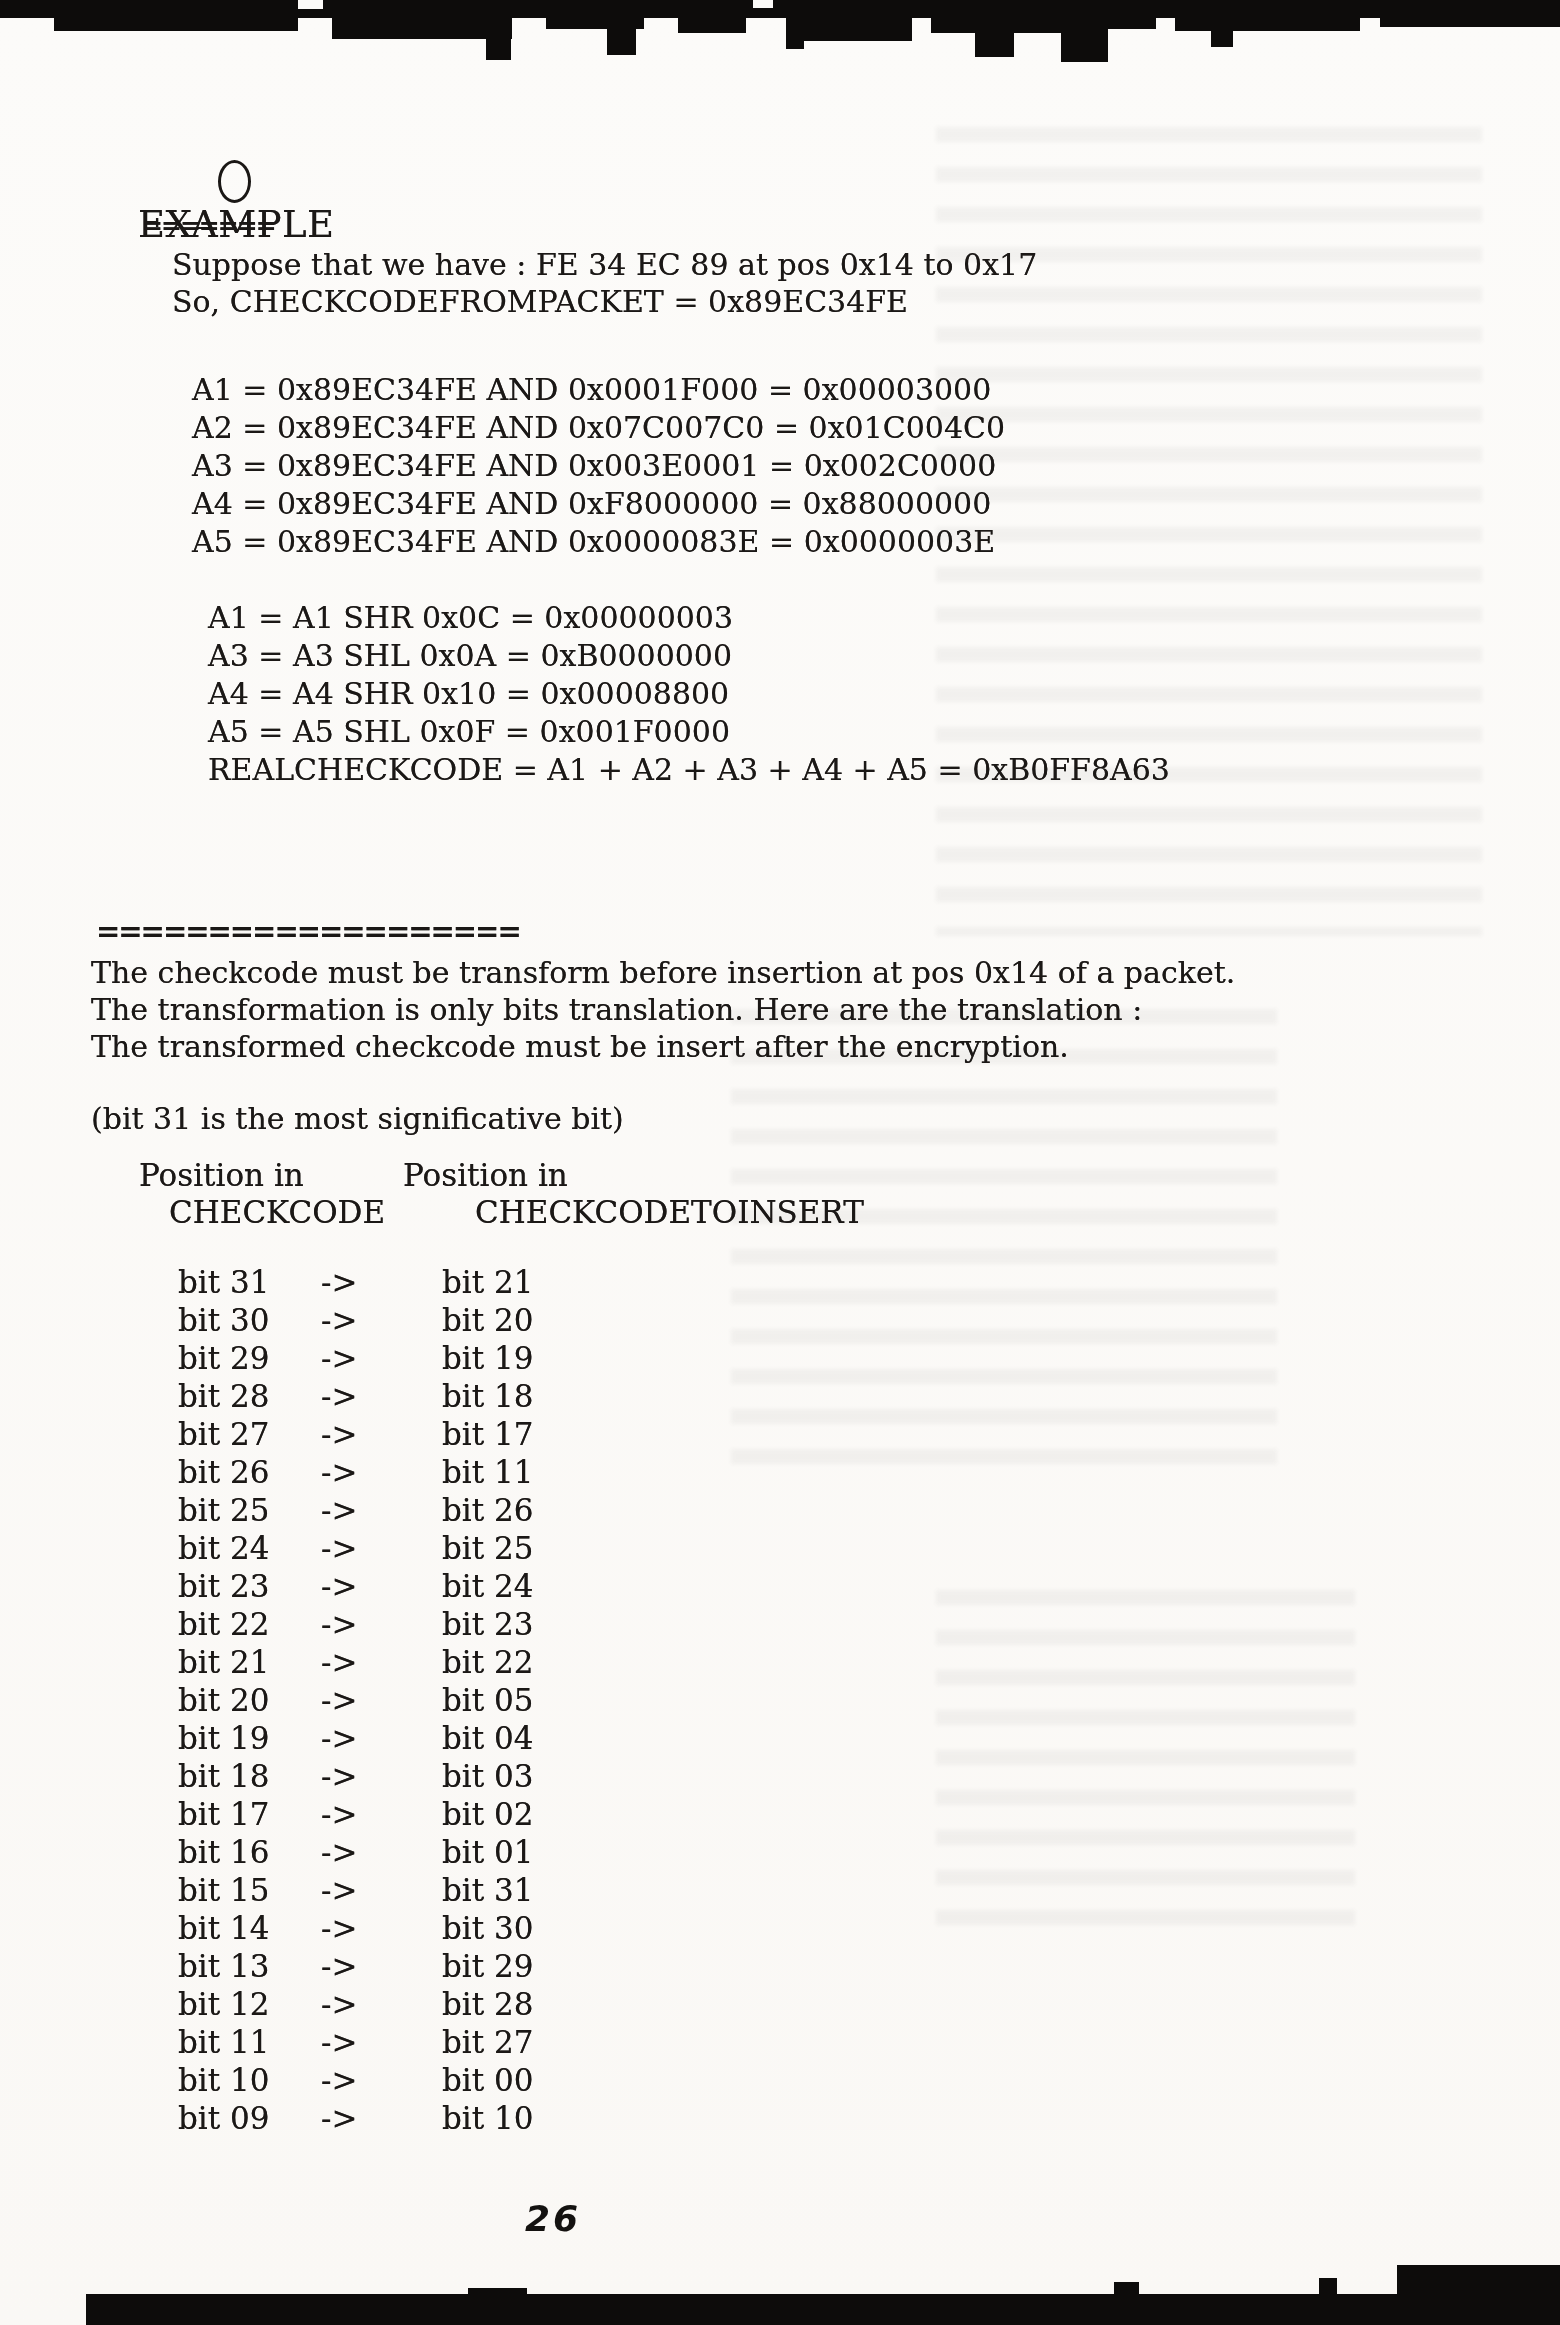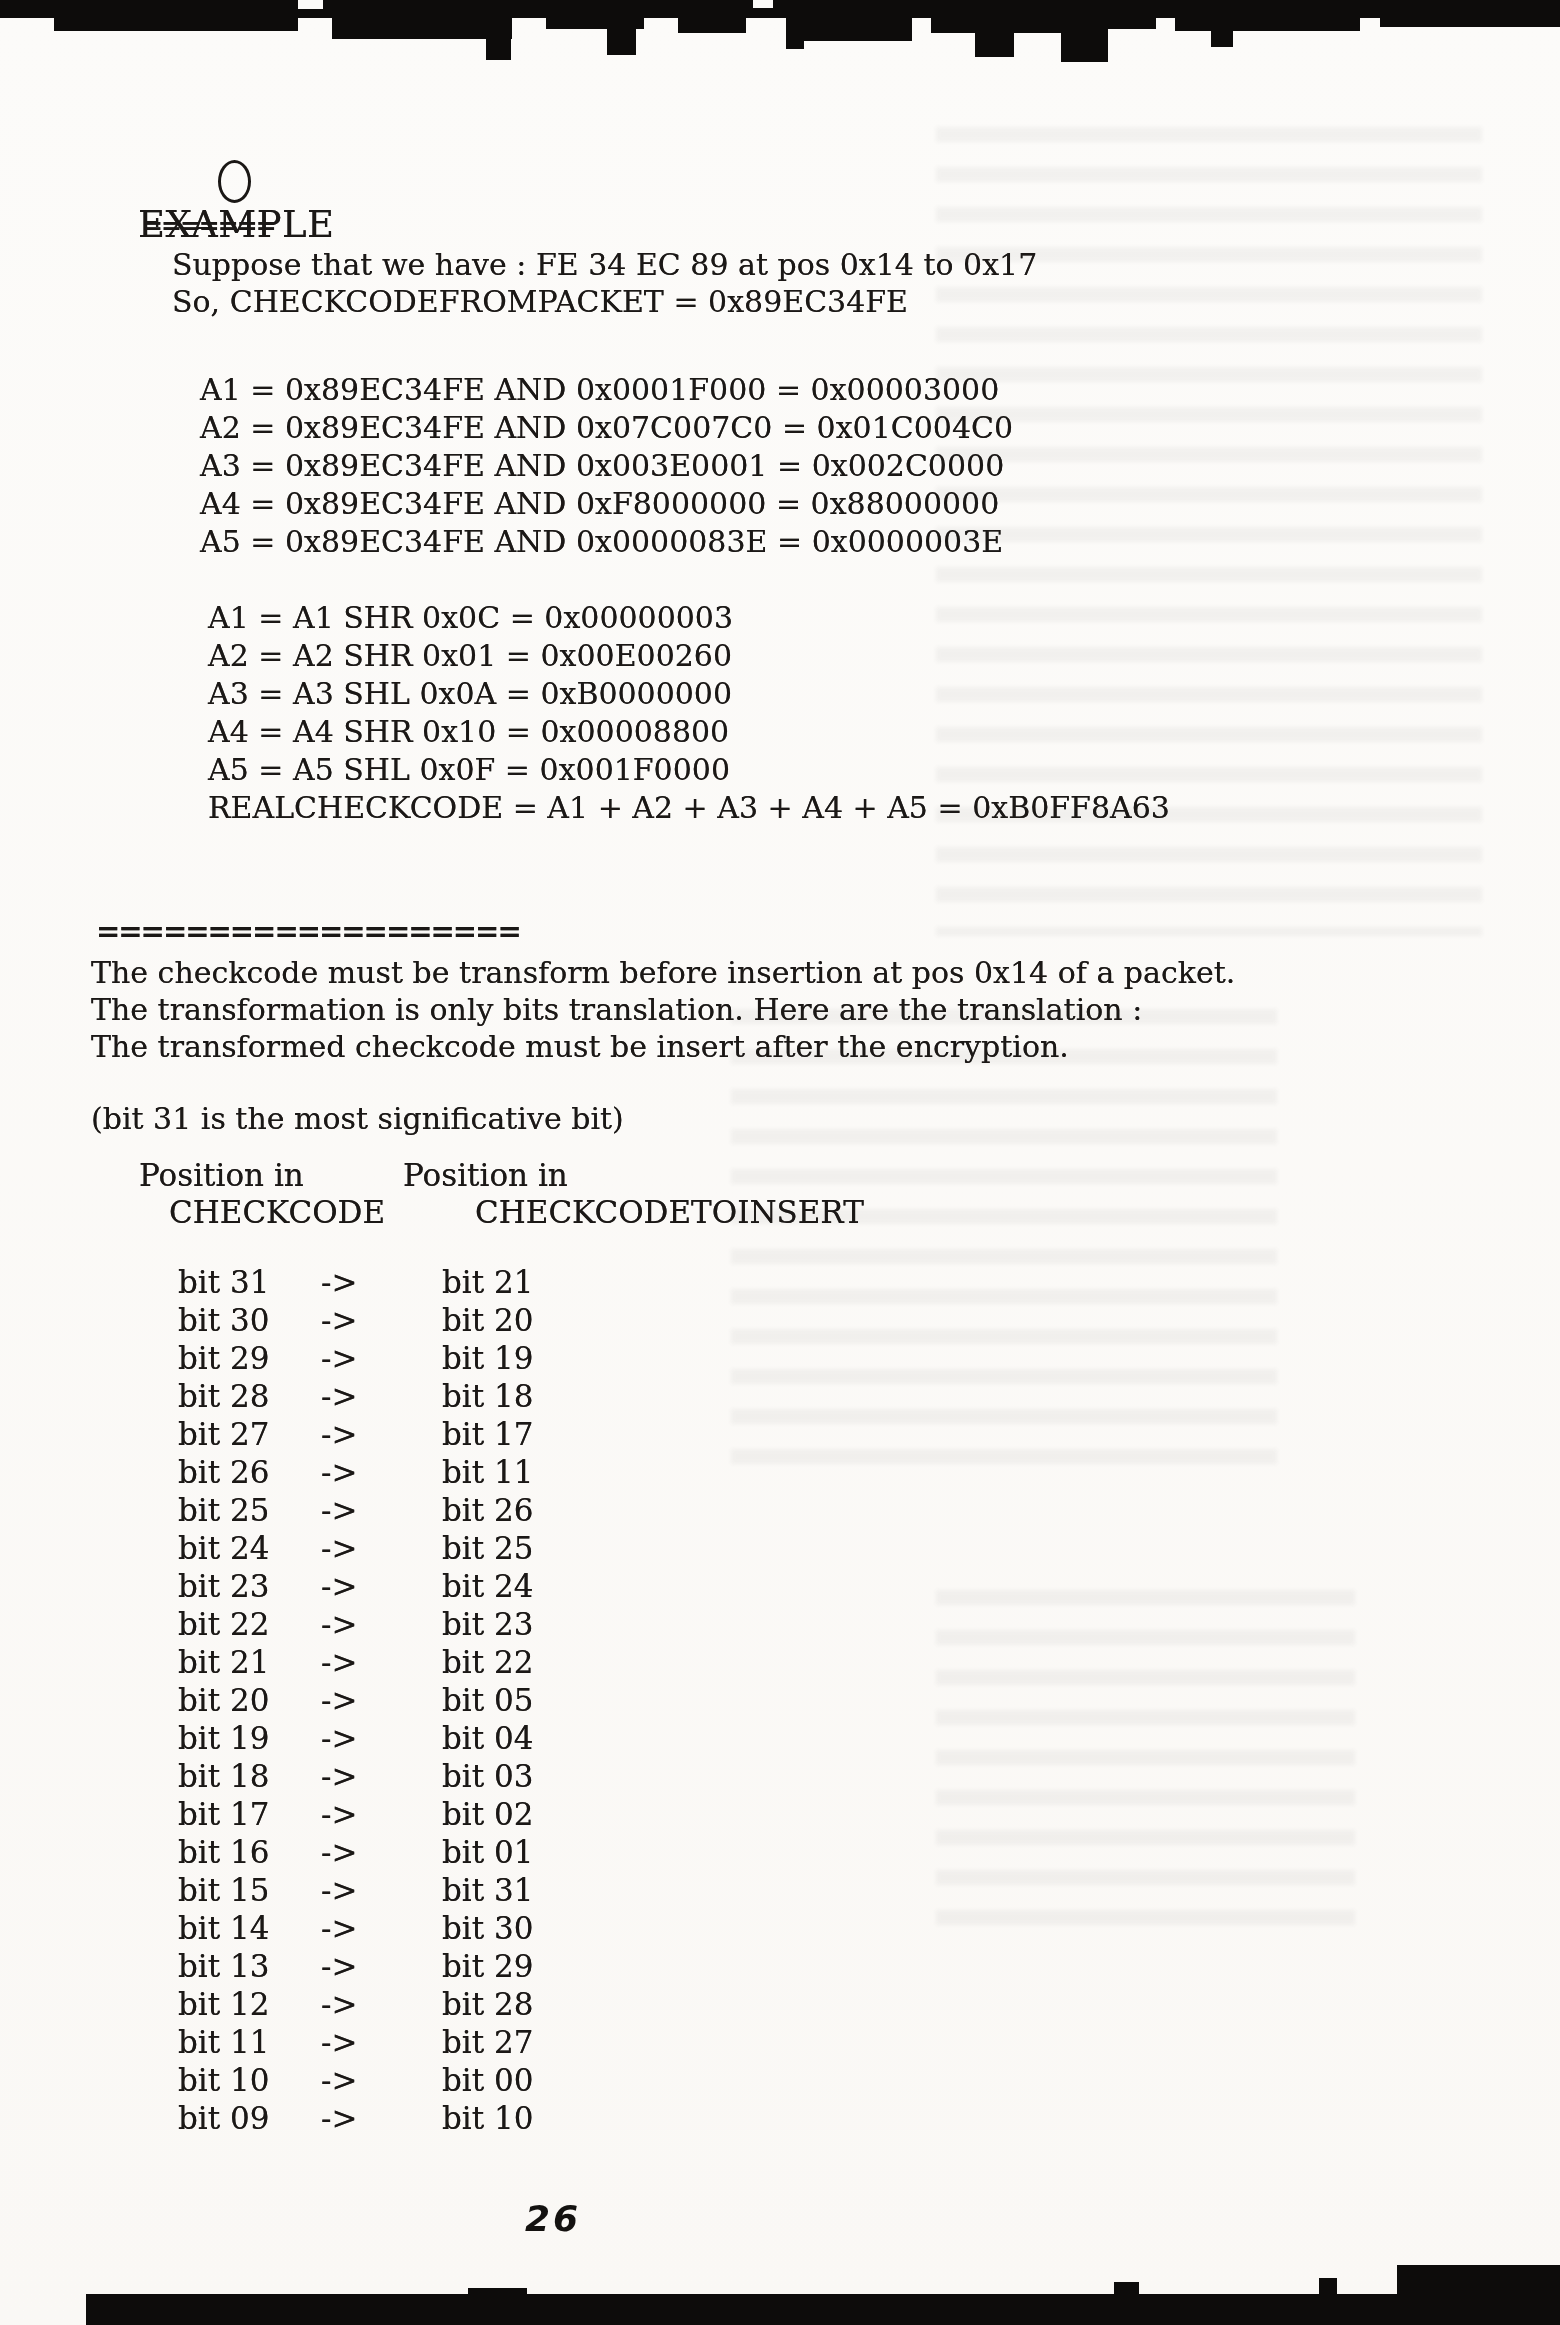--- a/index.html
+++ b/index.html
@@ -92,39 +92,38 @@
   </div>
   <div class="underline u1 soft" style="left:142px;top:213px;">=======</div>
 
   <div class="tblock soft" style="left:172px;top:246px;">
 
       <div class="line">Suppose that we have : FE 34 EC 89 at pos 0x14 to 0x17</div>
 
       <div class="line">So, CHECKCODEFROMPACKET = 0x89EC34FE</div>
     </div>
 
-  <div class="fblock soft" style="left:200px;top:371px;">
+  <div class="fblock soft" style="left:192px;top:371px;">
 
       <div class="line">A1 = 0x89EC34FE AND 0x0001F000 = 0x00003000</div>
 
       <div class="line">A2 = 0x89EC34FE AND 0x07C007C0 = 0x01C004C0</div>
 
       <div class="line">A3 = 0x89EC34FE AND 0x003E0001 = 0x002C0000</div>
 
       <div class="line">A4 = 0x89EC34FE AND 0xF8000000 = 0x88000000</div>
 
       <div class="line">A5 = 0x89EC34FE AND 0x0000083E = 0x0000003E</div>
     </div>
 
   <div class="fblock soft" style="left:208px;top:599px;">
     <div>
 
         <div class="line">A1 = A1 SHR 0x0C = 0x00000003</div>
 
-        <div class="line">A2 = A2 SHR 0x01 = 0x00E00260</div>
 
         <div class="line">A3 = A3 SHL 0x0A = 0xB0000000</div>
 
         <div class="line">A4 = A4 SHR 0x10 = 0x00008800</div>
 
         <div class="line">A5 = A5 SHL 0x0F = 0x001F0000</div>
       </div>
     <div class="line">REALCHECKCODE = A1 + A2 + A3 + A4 + A5 = 0xB0FF8A63</div>
   </div>
 

